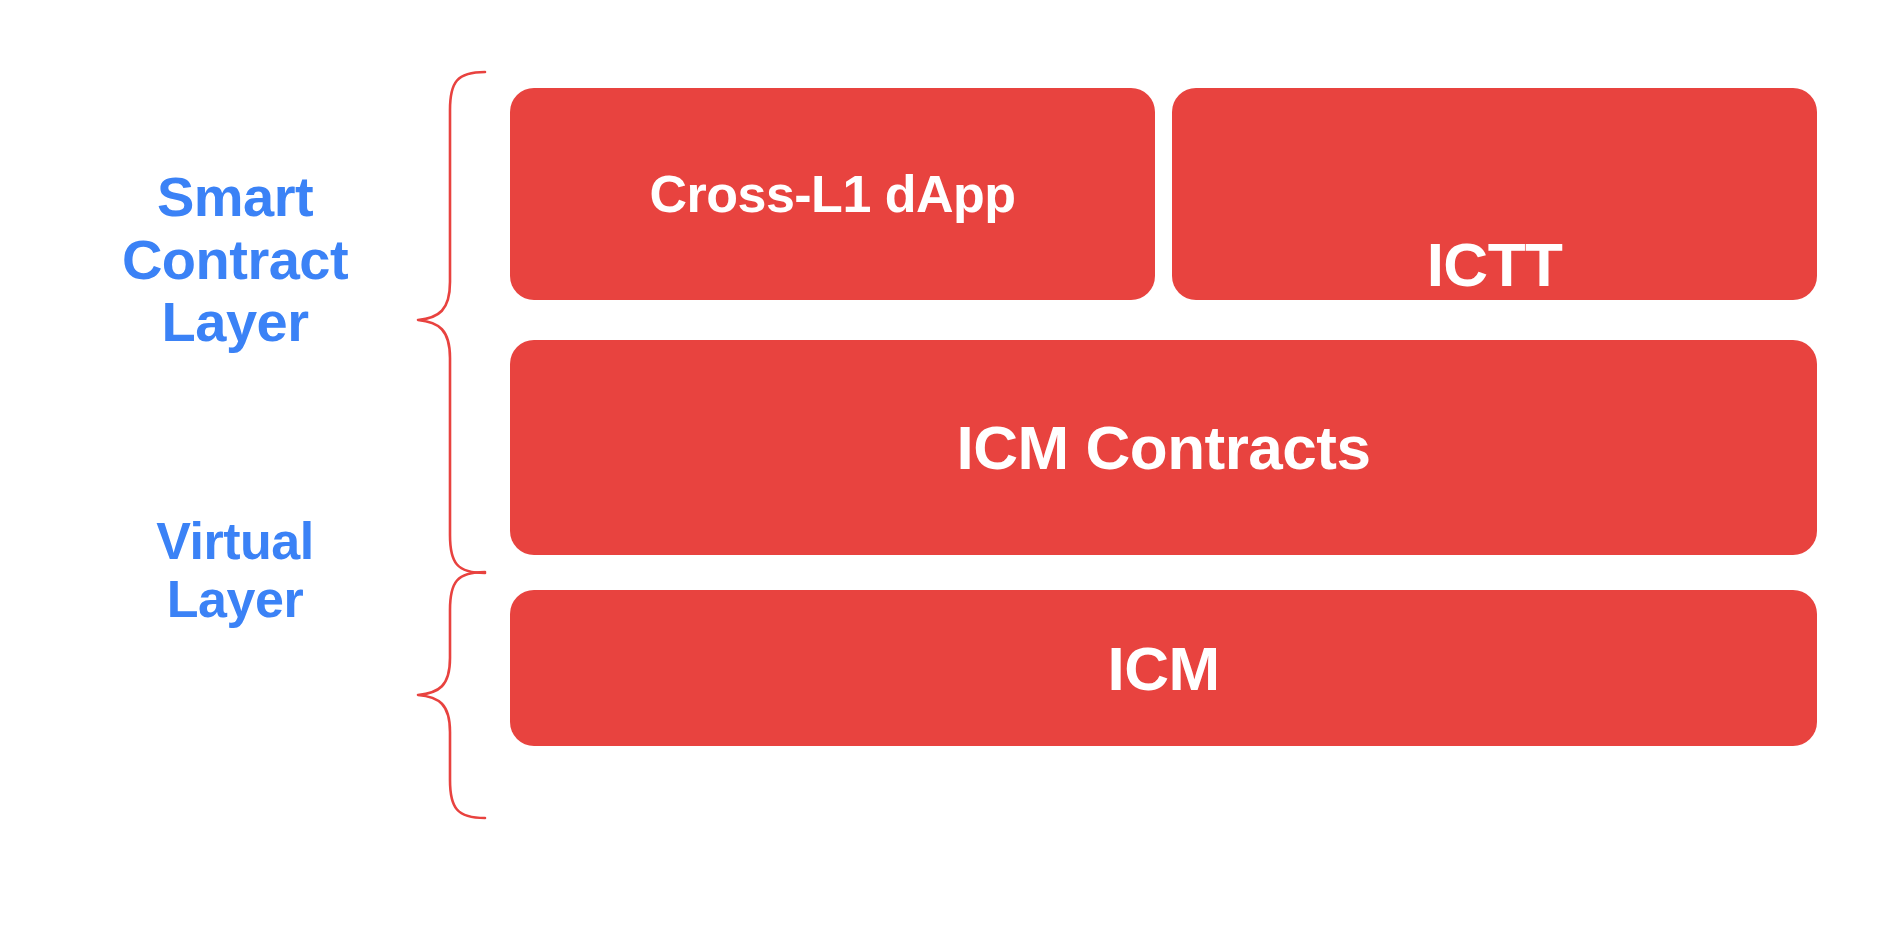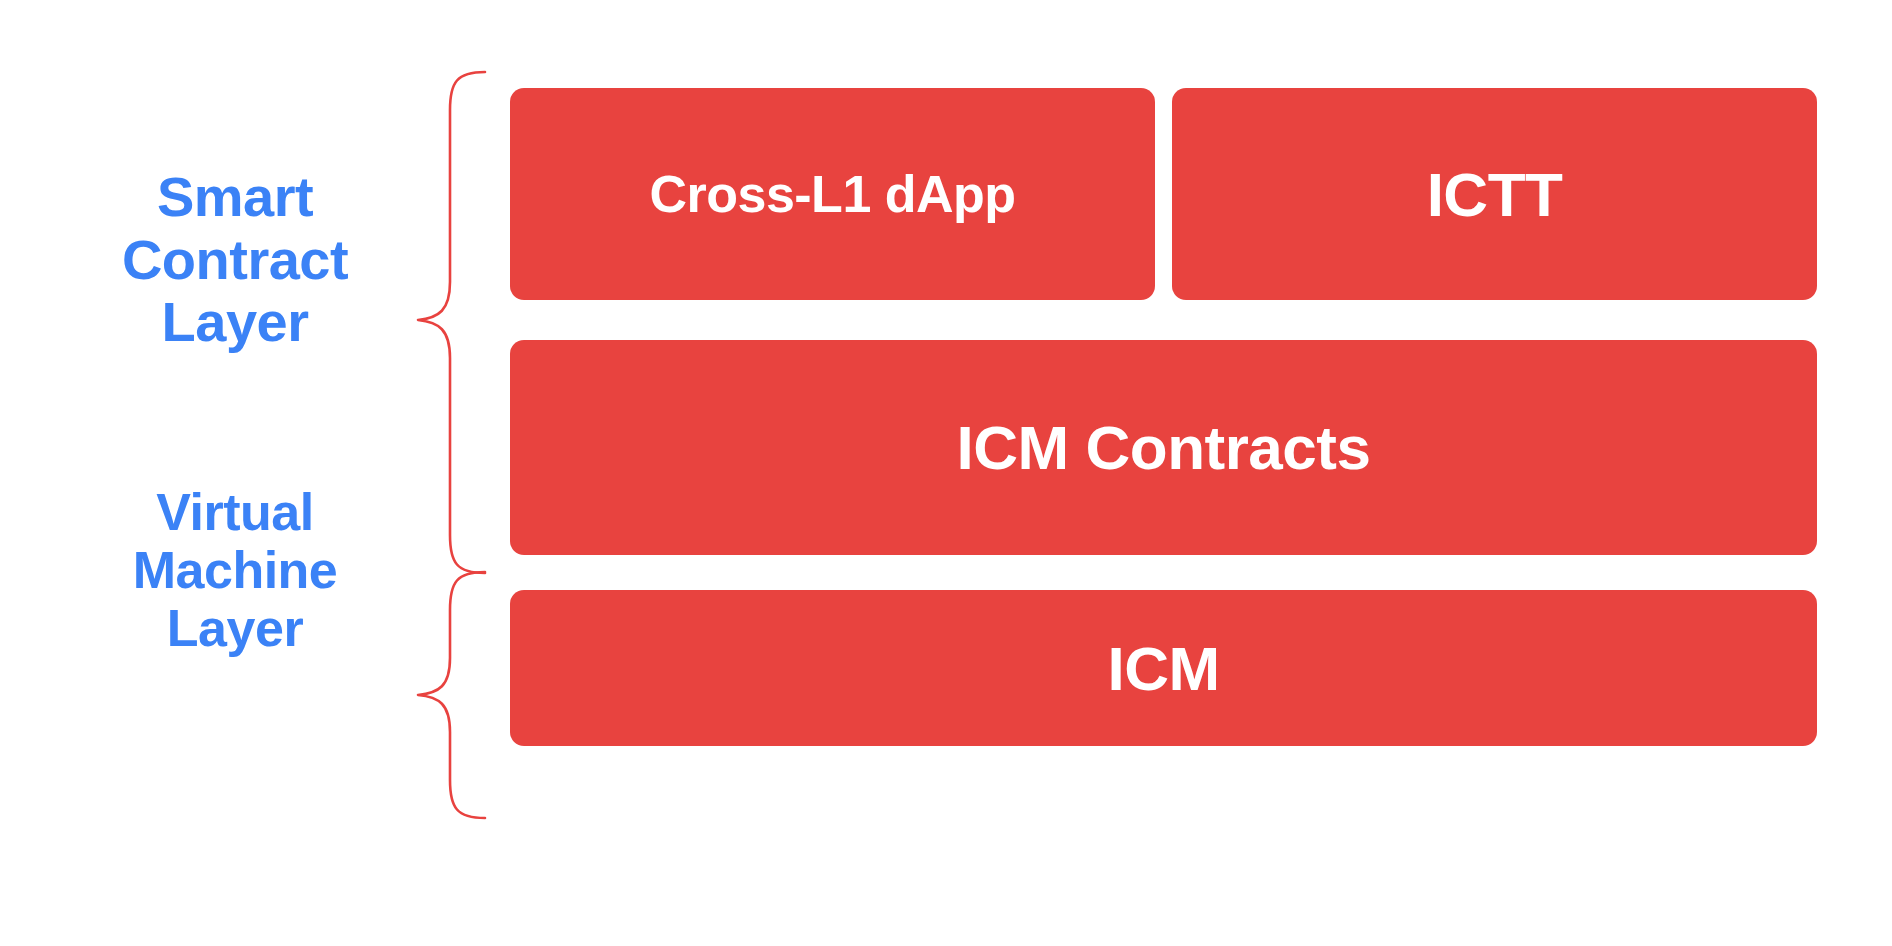--- a/index.html
+++ b/index.html
@@ -83,21 +83,21 @@
     stroke-width: 2.6;
     stroke-linecap: round;
     stroke-linejoin: round;
     vector-effect: non-scaling-stroke;
   }
 
   
   .box {
     position: absolute;
     background: #E8433F;
-    border-radius: 14px;
+    border-radius: 24px;
     display: flex;
     align-items: center;
     justify-content: center;
     color: #ffffff;
     font-weight: bold;
     letter-spacing: -0.5px;
     text-align: center;
     box-sizing: border-box;
     padding: 0 24px;
   }
@@ -108,20 +108,21 @@
     width: 645px;
     height: 212px;
     font-size: 52px;
   }
   #box-ictt {
     left: 1172px;
     top: 88px;
     width: 645px;
     height: 212px;
     font-size: 62px;
+    align-items: flex-end;
   }
   #box-icm-contracts {
     left: 510px;
     top: 340px;
     width: 1307px;
     height: 215px;
     font-size: 62px;
   }
   #box-icm {
     left: 510px;
@@ -137,21 +138,20 @@
 <div id="canvas">
 
   <div class="group-label" id="label-smart-contract">
     <span class="ln">Smart</span>
     <span class="ln">Contract</span>
     <span class="ln">Layer</span>
   </div>
 
   <div class="group-label" id="label-virtual-machine">
     <span class="ln">Virtual</span>
-    <span class="ln">Machine</span>
     <span class="ln">Layer</span>
   </div>
 
   <div class="brace" id="brace-smart-contract">
     <svg viewBox="0 0 100 505" preserveAspectRatio="none">
       <path d="M 80 2
                C 52 2, 45 12, 45 40
                L 45 212
                C 45 240, 34 248, 13 250
                C 34 252, 45 260, 45 288

